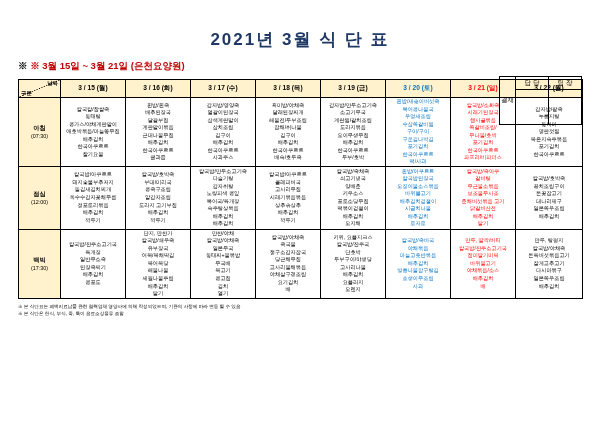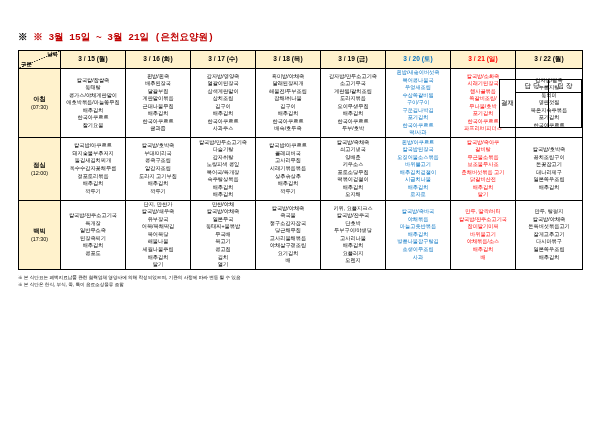--- a/index.html
+++ b/index.html
@@ -46,25 +46,24 @@
     height: 42px;
   }
   .approval .head-cell {
     width: 30px;
     height: 10px;
   }
   .approval .sign-cell {
     height: 32px;
   }
   .period {
-    margin-top: 31px;
+    margin-top: 9px;
     font-size: 9.5px;
     font-weight: bold;
     color: #c00000;
-    font-family: Liberation Mono, monospace;
   }
   .period .mark {
     color: #000000;
   }
   table.menu {
     margin-top: 6px;
     border-collapse: collapse;
     table-layout: fixed;
     width: 564px;
     font-size: 5.2px;
@@ -137,20 +136,21 @@
     font-size: 4.6px;
     line-height: 1.7;
     color: #000;
   }
 </style>
 </head>
 <body>
 
 <div class="page">
 
+  <div class="title">2021년 3월 식 단 표</div>
 
   <table class="approval">
     <tbody>
         <tr>
       <td class="lbl-col" rowspan="2">결재</td>
       <td class="head-cell">담 당</td>
       <td class="head-cell">팀 장</td>
     </tr>
     <tr>
       <td class="sign-cell"></td>

